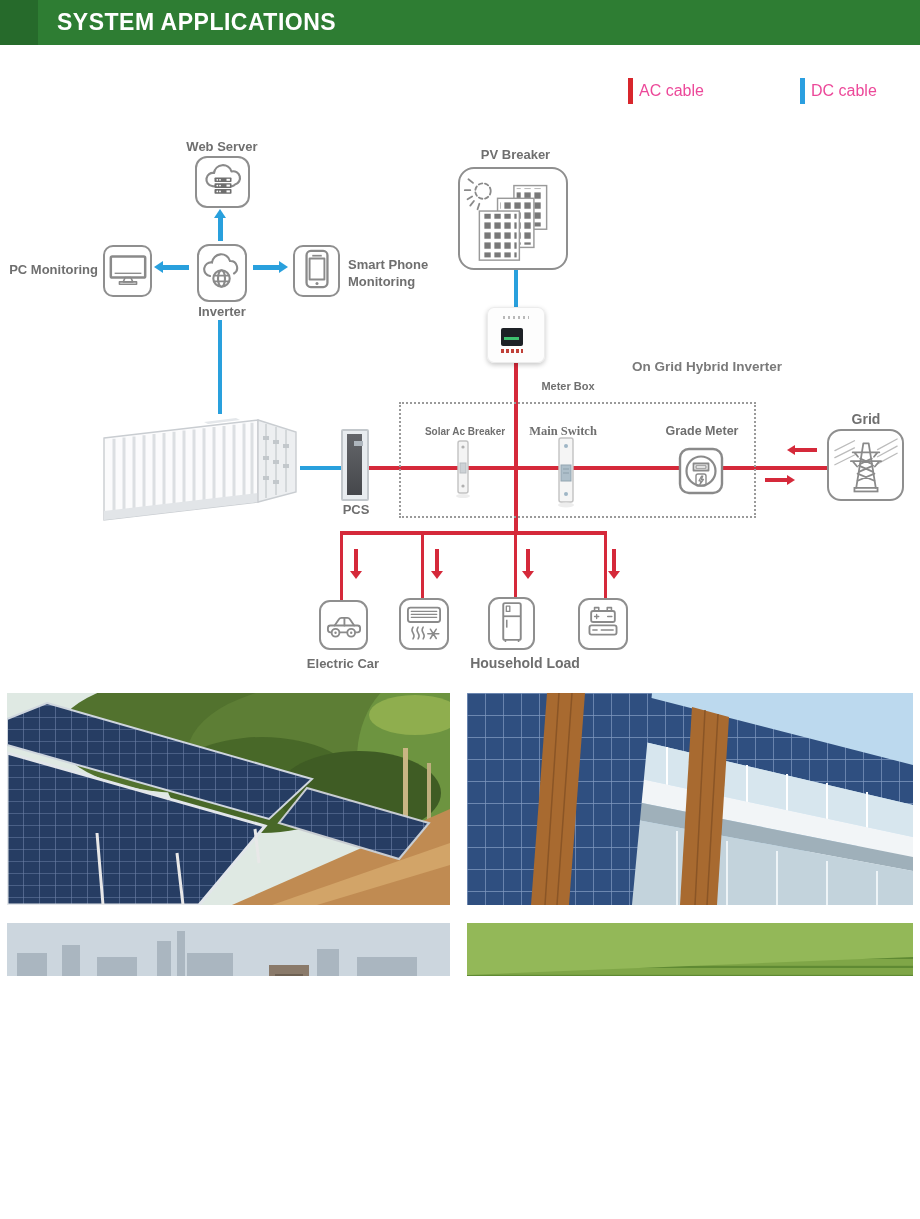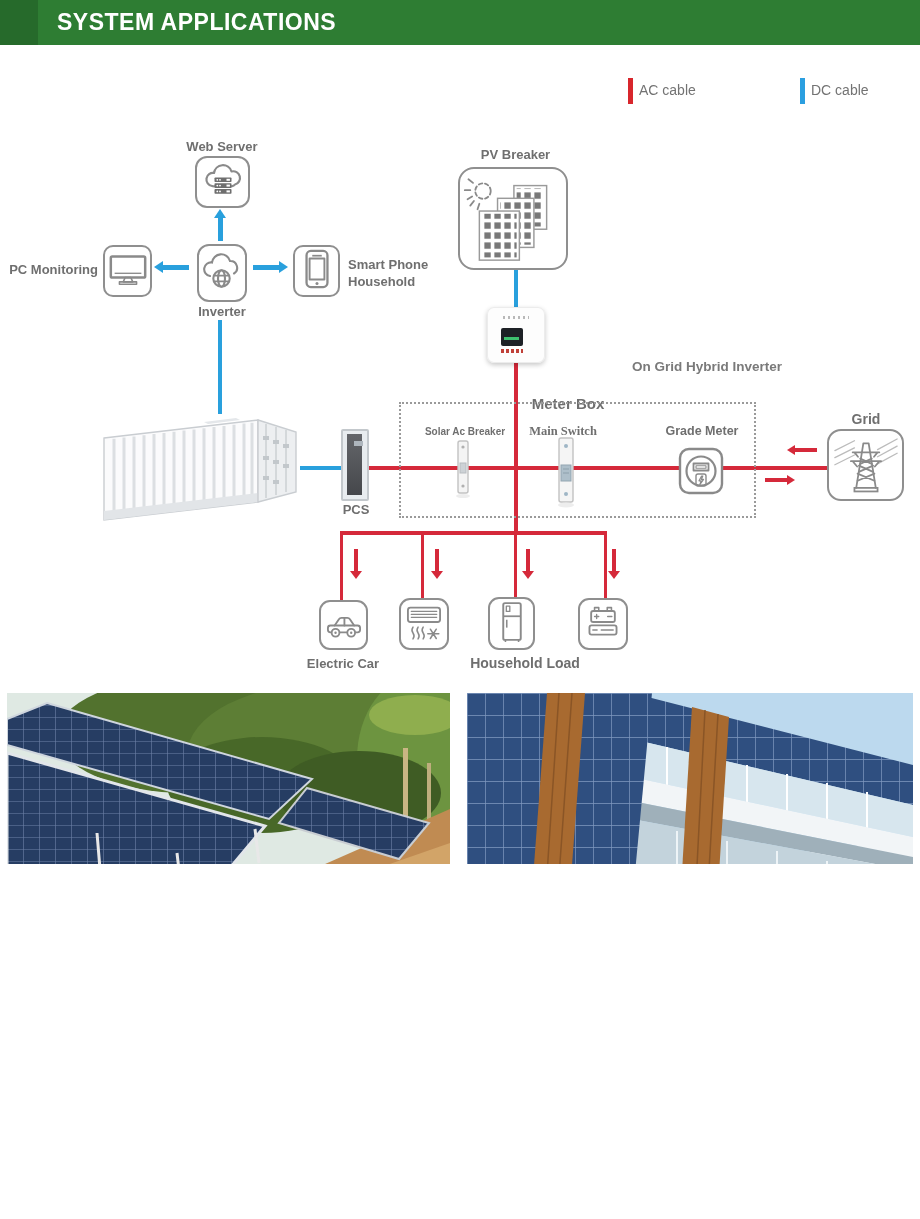--- a/index.html
+++ b/index.html
@@ -1,27 +1,27 @@
 <!DOCTYPE html>
 <html><head>
 <meta charset="utf-8">
 <style>
   :root{ --ac:#d5293a; --dc:#29a0dd; --stroke:#8a8a8a; --lbl:#6f6f6f; }
   html,body{margin:0;padding:0;background:#fff;}
-  .canvas{position:relative;width:920px;height:864px;background:#fff;overflow:hidden;
+  .canvas{position:relative;width:920px;height:976px;background:#fff;overflow:hidden;
           font-family:"Liberation Sans",sans-serif;}
   .abs{position:absolute;}
   
   .hdr{position:absolute;left:0;top:0;width:920px;height:45px;background:#2E7D33;}
   .hdr-sq{position:absolute;left:0;top:0;width:38px;height:45px;background:#266A2B;}
   .hdr-title{position:absolute;left:57px;top:0;height:45px;line-height:45px;color:#fff;
              font-size:23px;font-weight:bold;letter-spacing:.5px;}
   
   .leg-bar{position:absolute;width:5px;height:26px;}
-  .leg-txt{position:absolute;font-size:14px;color:#737373;}
+  .leg-txt{position:absolute;font-size:16px;color:#ec4899;}
   
   .lbl{position:absolute;font-weight:bold;color:var(--lbl);font-size:13px;text-align:center;line-height:17px;}
   
   .ibox{position:absolute;border:2px solid #8f8f8f;border-radius:11px;background:#fff;
         display:flex;align-items:center;justify-content:center;box-sizing:border-box;}
   .dashed{position:absolute;border:2px dotted #9a9a9a;box-sizing:border-box;}
   .ln{position:absolute;}
   
   .ar{position:absolute;display:flex;align-items:center;}
   .ar.v{flex-direction:column;}
@@ -170,21 +170,21 @@
   <div class="ibox" style="left:293px;top:245px;width:47px;height:52px;border-radius:10px;">
     <span>
       <svg width="38" height="44" viewBox="0 0 40 44" fill="none" stroke="#8a8a8a" stroke-width="2.4" stroke-linejoin="round">
         <rect x="9" y="3" width="22" height="38" rx="4.5"></rect>
         <path d="M15 8 H25" stroke-width="1.8"></path>
         <rect x="12.2" y="11" width="15.6" height="22" stroke-width="2"></rect>
         <circle cx="20" cy="37.3" r="1.6" fill="#8a8a8a" stroke="none"></circle>
       </svg>
     </span>
   </div>
-  <div class="lbl" style="left:348px;top:256px;width:92px;text-align:left;">Smart Phone Household</div>
+  <div class="lbl" style="left:348px;top:256px;width:92px;text-align:left;">Smart Phone Monitoring</div>
 
   <div class="lbl" style="left:453px;top:146px;width:125px;">PV Breaker</div>
   <div class="ibox" style="left:458px;top:167px;width:110px;height:103px;border-radius:16px;">
     <span>
       <svg width="100" height="93" viewBox="0 0 110 100">
         <defs>
           <pattern id="pvsq" width="11" height="11" patternUnits="userSpaceOnUse">
             <rect x="1.5" y="1.5" width="7" height="7" fill="#787878"></rect>
           </pattern>
         </defs>
@@ -206,21 +206,21 @@
 
   <div class="inv">
     <div class="inv-dots"></div>
     <div class="inv-scr">
         <div class="inv-grn"></div>
       </div>
     <div class="inv-red"></div>
   </div>
   <div class="lbl" style="left:632px;top:358px;width:160px;text-align:left;color:#7a7a7a;font-size:13.5px;">On Grid Hybrid Inverter</div>
 
-  <div class="lbl" style="left:518px;top:395px;width:100px;font-size:15px;">Meter Box</div>
+  <div class="lbl" style="left:518px;top:378px;width:100px;font-size:11px;">Meter Box</div>
   <div class="dashed" style="left:399px;top:402px;width:357px;height:116px;"></div>
 
   <div class="lbl" style="left:405px;top:423px;width:120px;font-size:10px;">Solar Ac Breaker</div>
   <div class="abs" style="left:453px;top:439px;">
     <svg width="20" height="62" viewBox="0 0 20 62">
       <rect x="5" y="2" width="10" height="52" rx="2" fill="#f4f4f4" stroke="#c2c2c2" stroke-width="1.4"></rect>
       <circle cx="10" cy="8" r="1.6" fill="#b0b0b0"></circle>
         <circle cx="10" cy="47" r="1.6" fill="#b0b0b0"></circle>
       <rect x="7" y="24" width="6" height="10" fill="#cdd2d6" stroke="#b7bcc0" stroke-width="1"></rect>
       <ellipse cx="10" cy="57" rx="7" ry="2" fill="#ededed"></ellipse>

